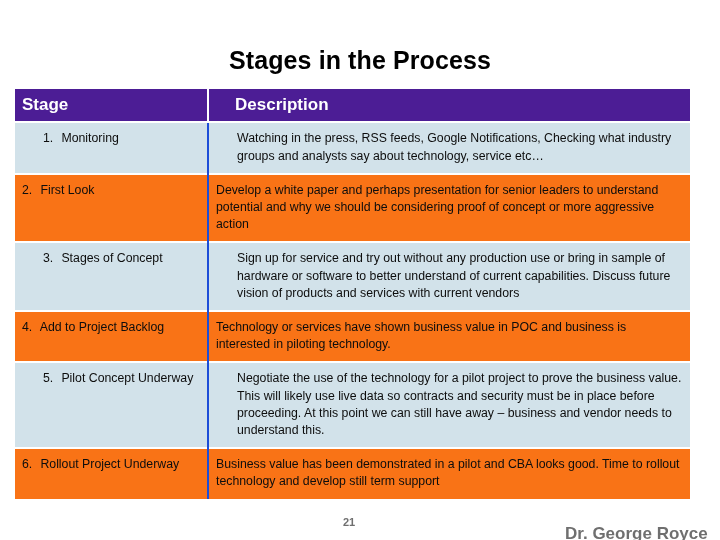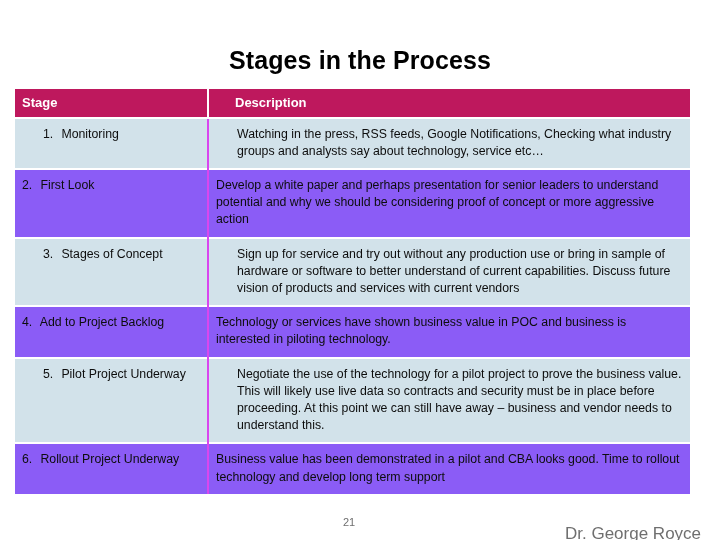--- a/index.html
+++ b/index.html
@@ -44,23 +44,23 @@
   table.stages {
     border-collapse: collapse;
     width: 675px;
     table-layout: fixed;
   }
 
   table.stages col.c-stage { width: 193px; }
   table.stages col.c-desc  { width: 482px; }
 
   table.stages th {
-    background: #be185d;
+    background: #4c1d95;
     color: #ffffff;
-    font-size: 13px;
+    font-size: 17px;
     font-weight: bold;
     text-align: left;
     padding: 6px 8px 6px 7px;
     vertical-align: middle;
     border: none;
     line-height: 1.2;
   }
   table.stages th.th-desc {
     border-left: 2px solid #ffffff;
     padding-left: 26px;
@@ -69,45 +69,46 @@
   table.stages td {
     font-size: 12.3px;
     color: #0d0d0d;
     vertical-align: top;
     padding: 7px 8px 8px 7px;
     line-height: 1.40;
     border: none;
     border-top: 2px solid #ffffff;
   }
   table.stages td.cell-desc {
-    border-left: 2px solid #d946ef;
+    border-left: 2px solid #1d4ed8;
   }
 
   table.stages tr.row-odd td { background: #D2E2EA; padding-left: 28px; }
-  table.stages tr.row-even td { background: #8b5cf6; }
+  table.stages tr.row-even td { background: #f97316; }
 
   
   .stage-cell {
     display: block;
     white-space: normal;
   }
   .stage-num {
     display: inline-block;
     min-width: 15px;
   }
   .stage-lbl {
     display: inline;
   }
 
   .footer {
     position: absolute;
     left: 0;
     top: 516px;
     width: 720px;
     height: 20px;
+    font-weight: bold;
   }
   .slide-number {
     position: absolute;
     left: 343px;
     top: 0;
     font-size: 11px;
     color: #6f6f6f;
   }
   .author {
     position: absolute;
@@ -176,34 +177,34 @@
               <span class="stage-lbl">Add to Project Backlog</span>
             </span>
           </td>
           <td class="cell-desc">Technology or services have shown business value in POC and business is interested in piloting technology.</td>
         </tr>
 
         <tr class="row-odd">
           <td class="cell-stage">
             <span class="stage-cell">
               <span class="stage-num">5.</span>
-              <span class="stage-lbl">Pilot Project Underway</span>
+              <span class="stage-lbl">Pilot Concept Underway</span>
             </span>
           </td>
           <td class="cell-desc">Negotiate the use of the technology for a pilot project to prove the business value.  This will likely use live data so contracts and security must be in place before proceeding.  At this point we can still have away – business and vendor needs to understand this.</td>
         </tr>
 
         <tr class="row-even">
           <td class="cell-stage">
             <span class="stage-cell">
               <span class="stage-num">6.</span>
               <span class="stage-lbl">Rollout Project Underway</span>
             </span>
           </td>
-          <td class="cell-desc">Business value has been demonstrated in a pilot and CBA looks good. Time to rollout technology and develop long term support</td>
+          <td class="cell-desc">Business value has been demonstrated in a pilot and CBA looks good. Time to rollout technology and develop still term support</td>
         </tr>
 
       </tbody>
     </table>
   </div>
 
   <div class="footer">
     <div class="slide-number">21</div>
     <div class="author">Dr. George Royce</div>
   </div>

